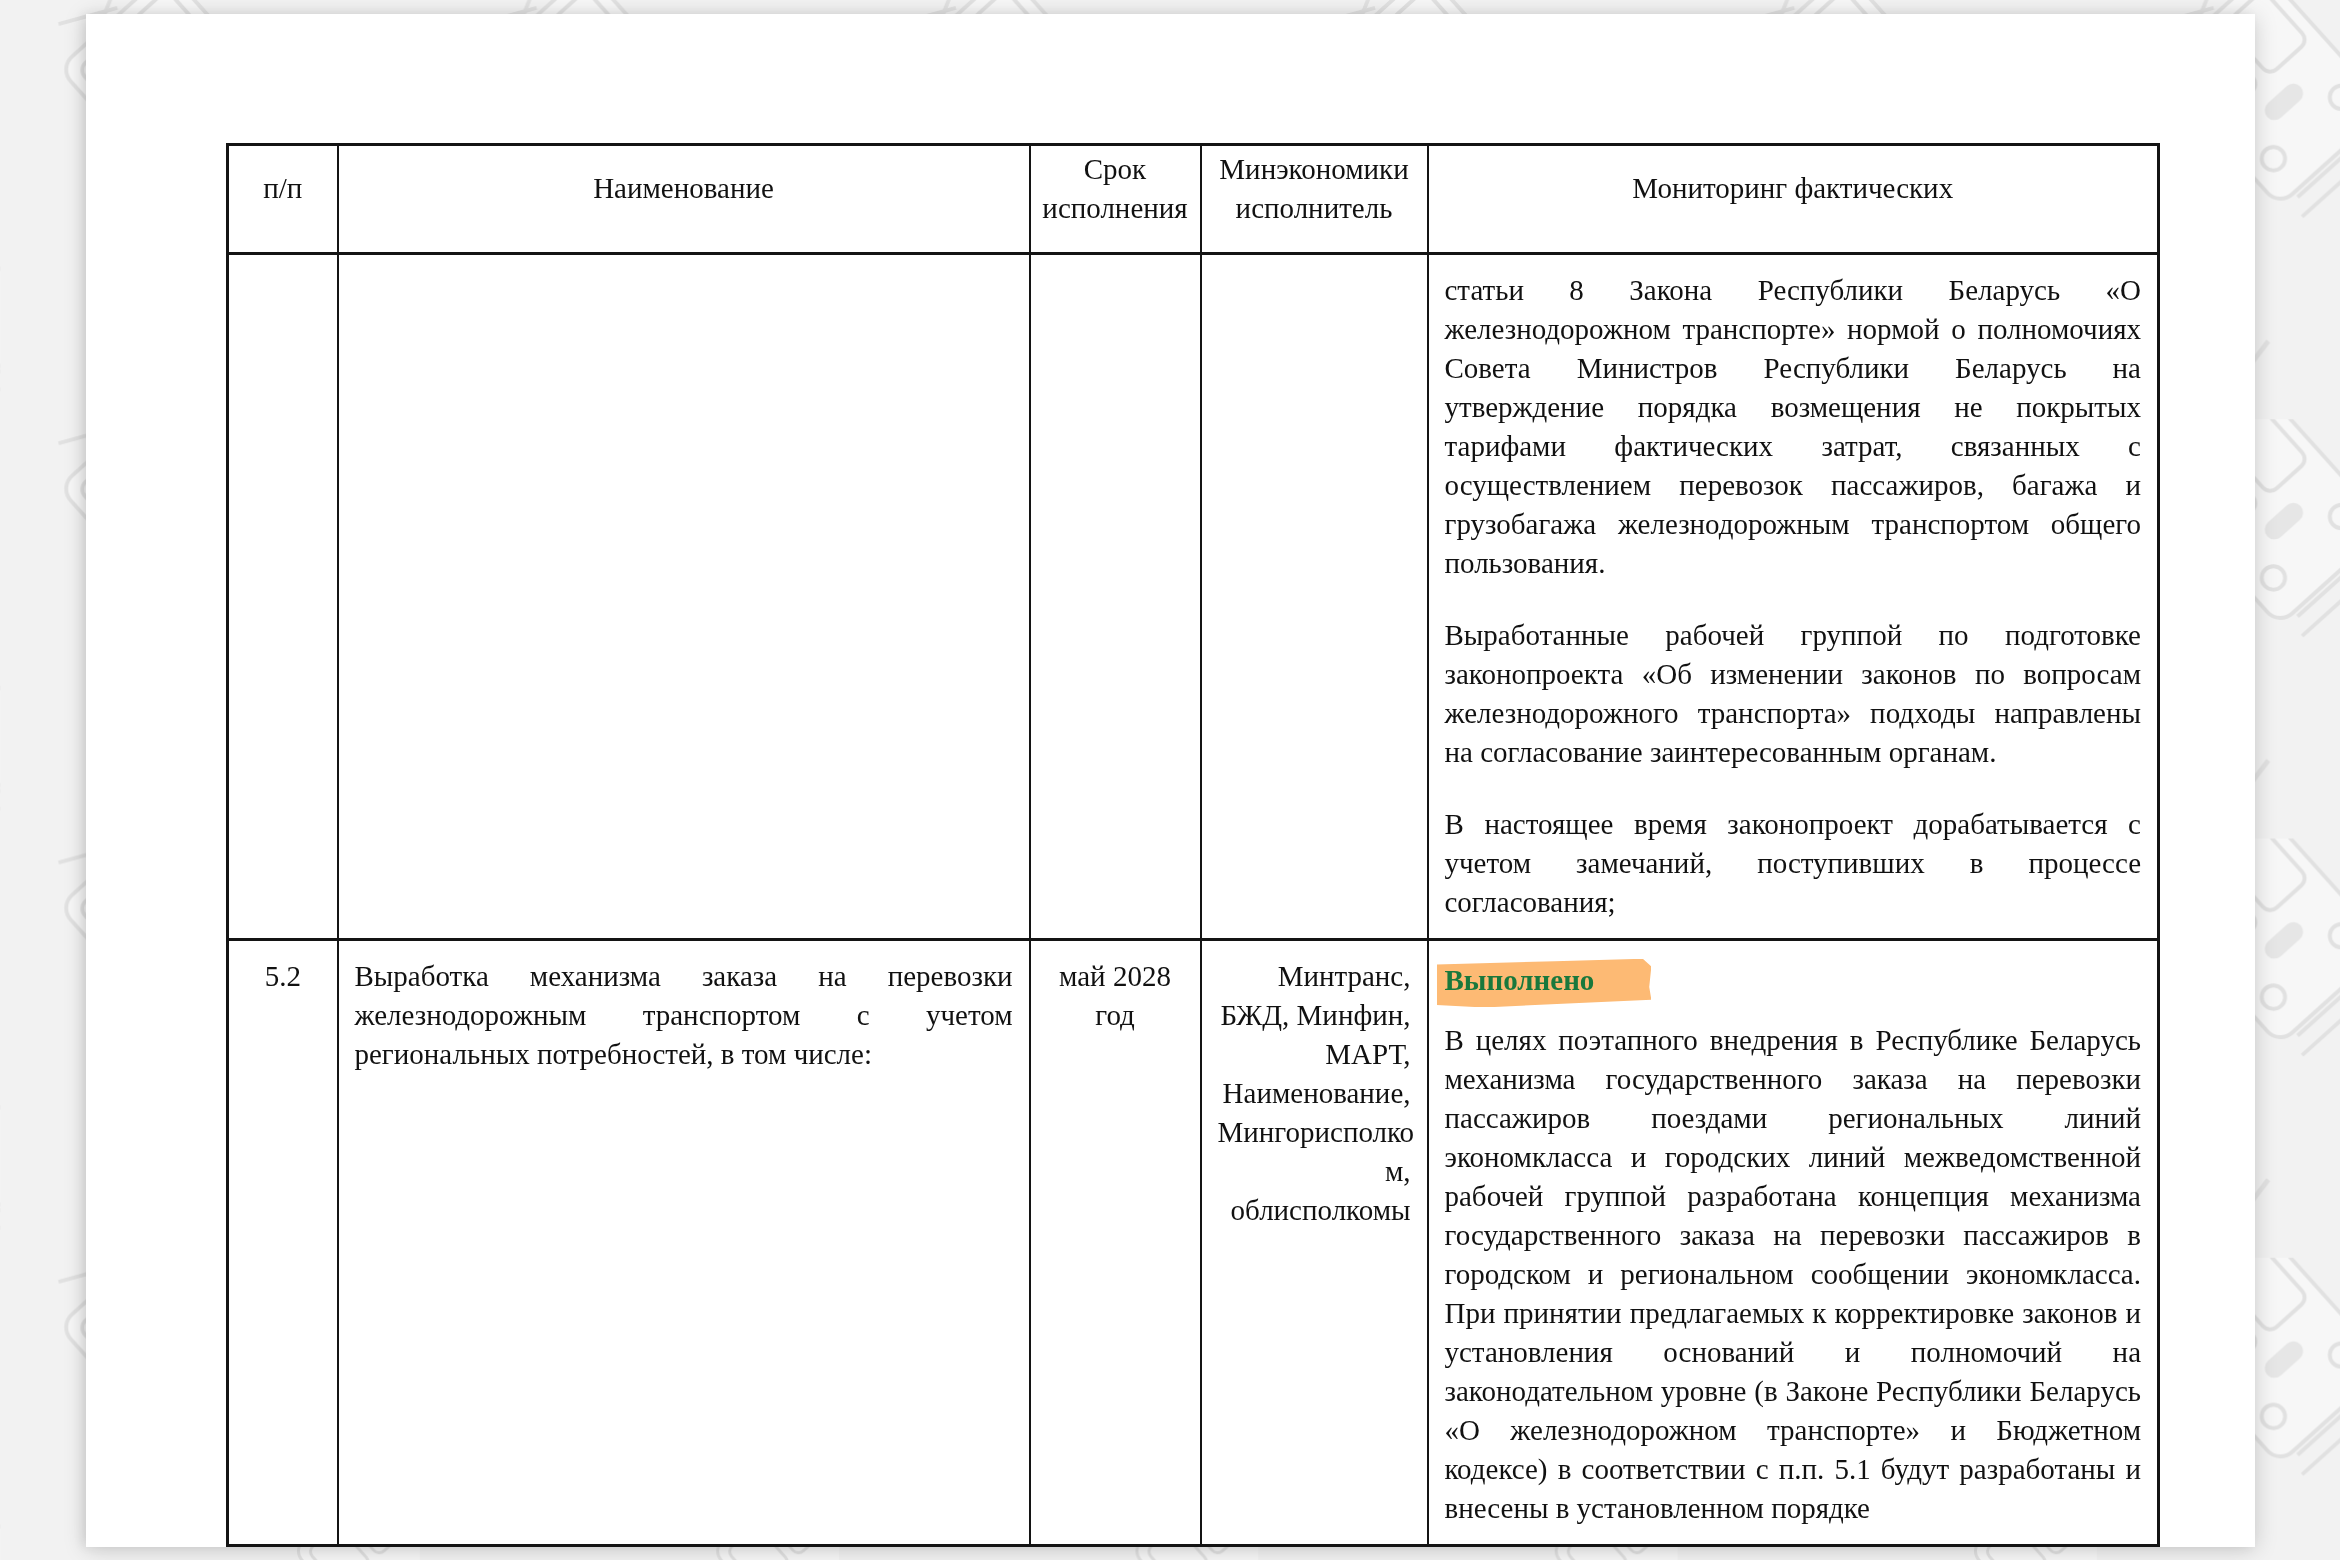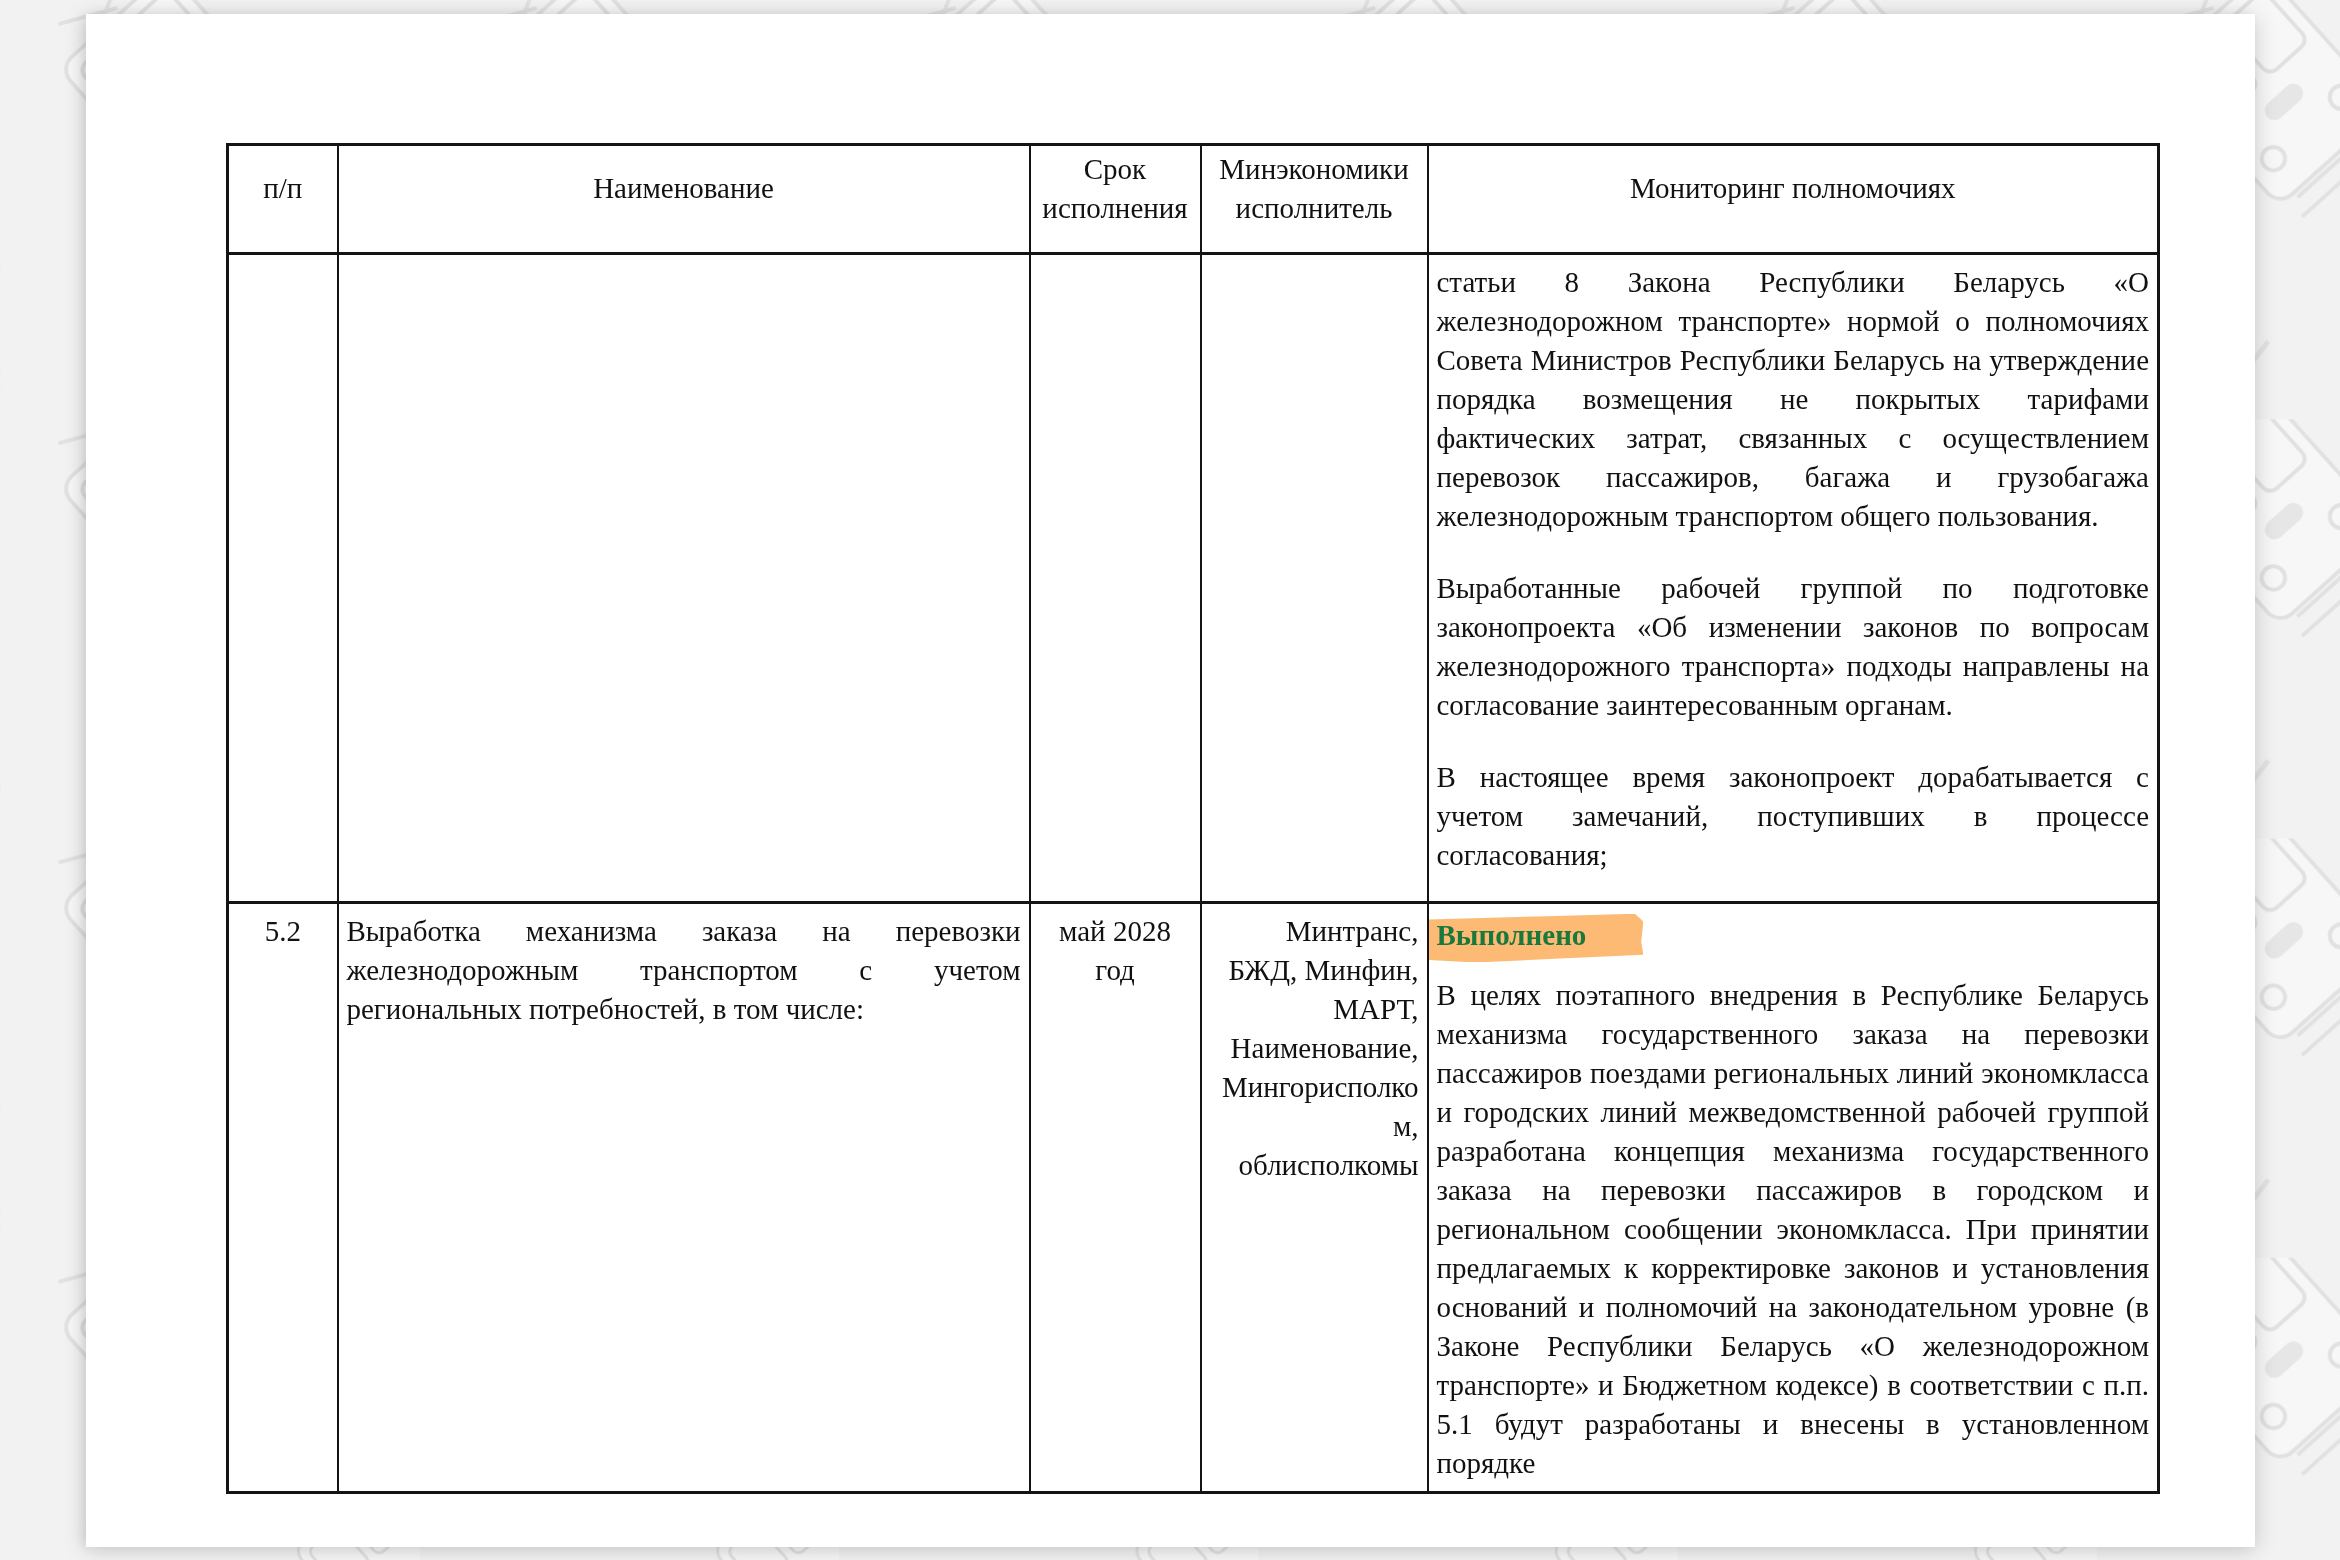--- a/index.html
+++ b/index.html
@@ -30,21 +30,21 @@
     border-collapse: collapse;
     table-layout: fixed;
     border: 3.9px solid #141414;
     color: #111;
     font-size: 29px;
     line-height: 39px;
   }
   .doc-table th, .doc-table td {
     border: 2px solid #141414;
     overflow: hidden;
-    padding: 8px;
+    padding: 16px;
   }
   .doc-table thead th {
     border-bottom-width: 3.9px;
     font-weight: normal;
     vertical-align: middle;
     text-align: center;
     padding: 3.9px 5.9px 23.4px;
   }
   .doc-table tbody tr:first-child td { border-bottom-width: 3.9px; }
   .doc-table td { vertical-align: top; }
@@ -112,21 +112,21 @@
         <col style="width:227px">
         <col style="width:731px">
       </colgroup>
 
       <thead>
         <tr style="height:109px">
           <th>п/п</th>
           <th>Наименование</th>
           <th>Срок исполнения</th>
           <th>Минэкономики исполнитель</th>
-          <th>Мониторинг полномочиях</th>
+          <th>Мониторинг фактических</th>
         </tr>
       </thead>
 
       <tbody>
         <tr style="height:649px">
           <td class="cell-num"></td>
           <td class="cell-name"></td>
           <td class="cell-term"></td>
           <td class="cell-resp"></td>
           <td class="cell-mon">

